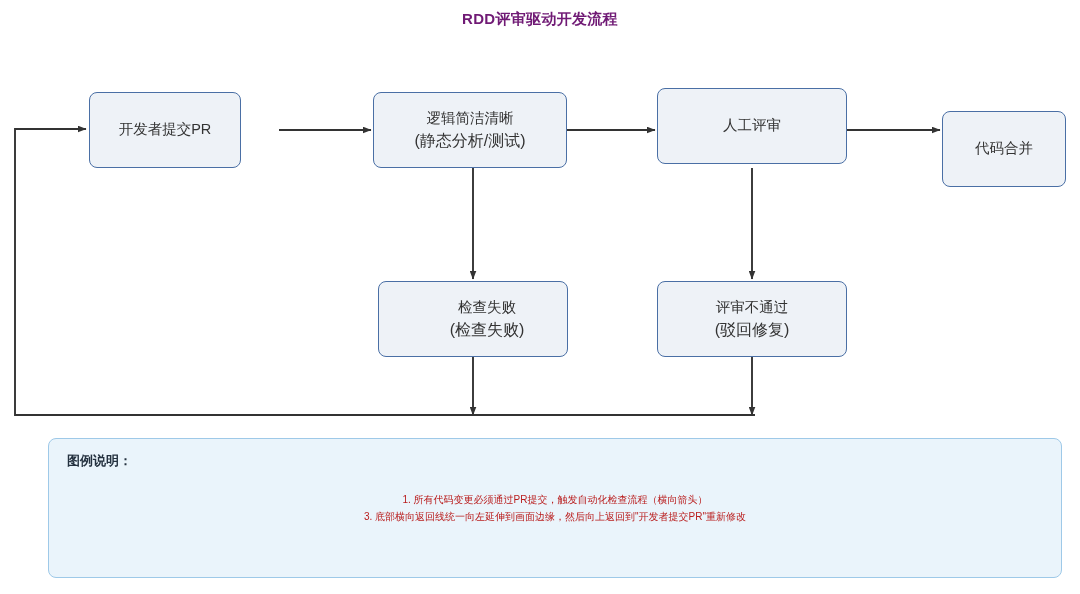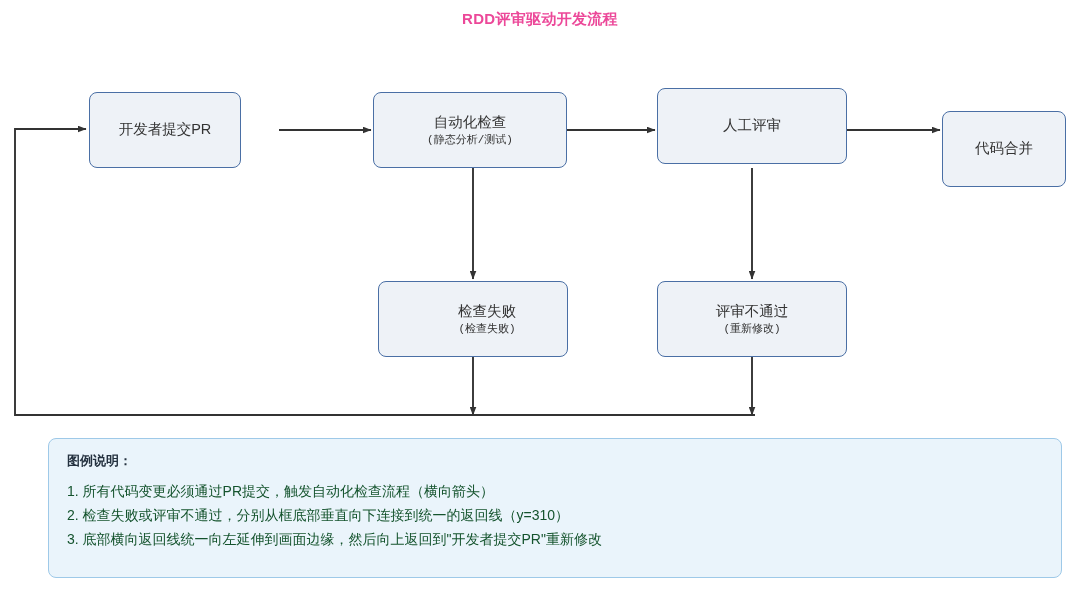--- a/index.html
+++ b/index.html
@@ -16,21 +16,21 @@
     overflow: hidden;
   }
   #diagram-title {
     position: absolute;
     left: 0;
     top: 10px;
     width: 1080px;
     text-align: center;
     font-size: 15px;
     font-weight: bold;
-    color: #ec4899;
+    color: #701a75;
     letter-spacing: 0.3px;
   }
   #flow-canvas {
     position: absolute;
     left: 0;
     top: 0;
     width: 1080px;
     height: 594px;
   }
   .node {
@@ -44,24 +44,23 @@
     align-items: center;
     justify-content: center;
     color: #333333;
   }
   .node-title {
     font-size: 14.5px;
     line-height: 1.45;
     white-space: nowrap;
   }
   .node-sub {
-    font-size: 11px;
+    font-size: 16px;
     line-height: 1.45;
     white-space: nowrap;
-    font-family: Liberation Mono, monospace;
   }
   #node-submit-pr   { left: 89px;  top: 92px;  width: 152px; height: 76px; }
   #node-auto-check  { left: 373px; top: 92px;  width: 194px; height: 76px; }
   #node-manual-review { left: 657px; top: 88px; width: 190px; height: 76px; }
   #node-code-merge  { left: 942px; top: 92px;  width: 124px; height: 76px; margin-top: 19px; }
   #node-check-fail  { left: 378px; top: 281px; width: 190px; height: 76px; padding-left: 28px; }
   #node-review-fail { left: 657px; top: 281px; width: 190px; height: 76px; }
 
   #legend-box {
     position: absolute;
@@ -72,27 +71,28 @@
     box-sizing: border-box;
     background: #eaf4fb;
     border: 1.4px solid #9ec9e8;
     border-radius: 8px;
     padding: 13px 18px 10px 18px;
   }
   #legend-title {
     font-size: 13px;
     font-weight: bold;
     color: #24313f;
-    margin-bottom: 9px;
+    margin-bottom: 21px;
   }
   .legend-line {
-    font-size: 14px;
-    color: #14532d;
+    font-size: 10px;
+    color: #b91c1c;
     line-height: 1.72;
     white-space: nowrap;
+    text-align: center;
   }
 </style>
 </head>
 <body>
 
 <div id="diagram-title">RDD评审驱动开发流程</div>
 
 <svg id="flow-canvas" viewBox="0 0 1080 594" xmlns="http://www.w3.org/2000/svg">
   <defs>
     <marker id="arrowhead" markerWidth="9" markerHeight="7" refX="8.5" refY="3.5" orient="auto" markerUnits="userSpaceOnUse">
@@ -113,40 +113,39 @@
 
     <path d="M 755 415 L 15 415 L 15 129 L 86 129" marker-end="url(#arrowhead)"></path>
   </g>
 </svg>
 
 <div class="node" id="node-submit-pr">
   <div class="node-title">开发者提交PR</div>
 </div>
 
 <div class="node" id="node-auto-check">
-  <div class="node-title">自动化检查</div>
+  <div class="node-title">逻辑简洁清晰</div>
   <div class="node-sub">(静态分析/测试)</div>
 </div>
 
 <div class="node" id="node-manual-review">
   <div class="node-title">人工评审</div>
 </div>
 
 <div class="node" id="node-code-merge">
   <div class="node-title">代码合并</div>
 </div>
 
 <div class="node" id="node-check-fail">
   <div class="node-title">检查失败</div>
   <div class="node-sub">(检查失败)</div>
 </div>
 
 <div class="node" id="node-review-fail">
   <div class="node-title">评审不通过</div>
-  <div class="node-sub">(重新修改)</div>
+  <div class="node-sub">(驳回修复)</div>
 </div>
 
 <div id="legend-box">
   <div id="legend-title">图例说明：</div>
   <div class="legend-line">1. 所有代码变更必须通过PR提交，触发自动化检查流程（横向箭头）</div>
-  <div class="legend-line">2. 检查失败或评审不通过，分别从框底部垂直向下连接到统一的返回线（y=310）</div>
   <div class="legend-line">3. 底部横向返回线统一向左延伸到画面边缘，然后向上返回到"开发者提交PR"重新修改</div>
 </div>
 
 </body></html>

